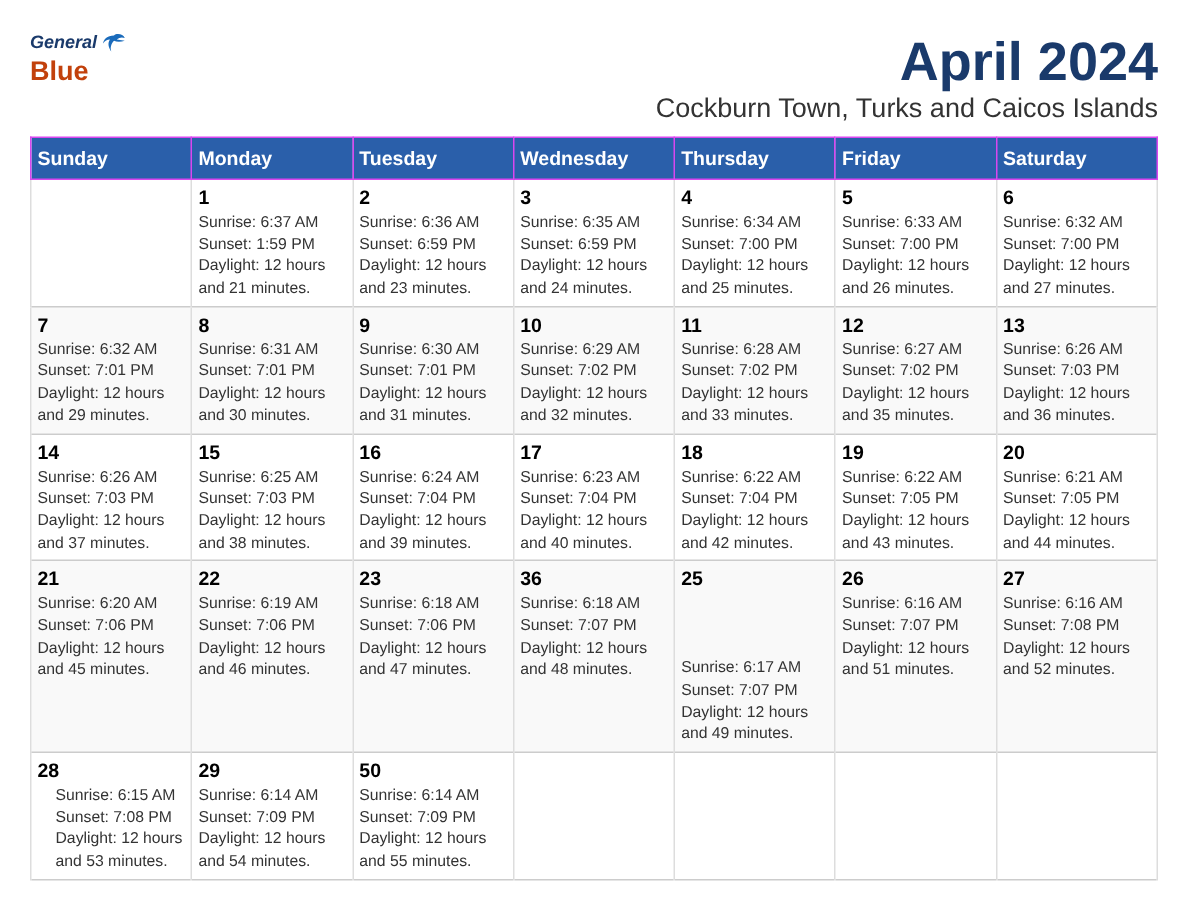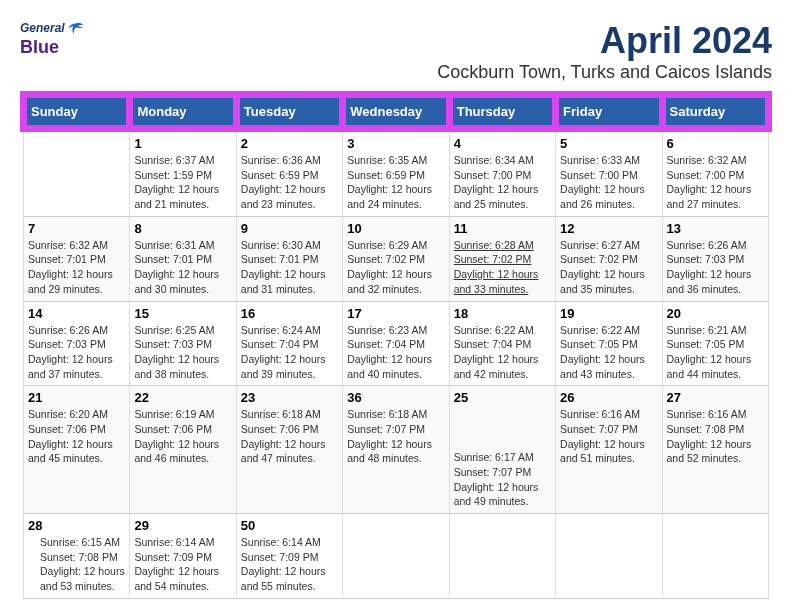--- a/index.html
+++ b/index.html
@@ -42,21 +42,21 @@
       border-collapse: collapse;
       font-size: 11px;
     }
     thead tr th {
       background-color: #2a5faa;
       color: #fff;
       padding: 6px 4px;
       text-align: left;
       font-size: 13px;
       font-weight: bold;
-      border: 7px solid #d946ef;
+      border: 1px solid #d946ef;
     }
     tbody tr {
       border-bottom: 1px solid #ccc;
     }
     tbody tr td {
       padding: 4px 4px;
       vertical-align: top;
       border-right: 1px solid #ddd;
       border-left: 1px solid #ddd;
       min-height: 80px;
@@ -84,21 +84,21 @@
 <body>
 
 <div class="header">
   <div class="logo">
     <span style="display:flex;align-items:center;">
       <span style="font-size:12px;font-weight:bold;color:#1a3a6b;font-style:italic;">General</span>
       <svg width="18" height="18" viewBox="0 0 20 20" style="margin-left:2px;">
         <path d="M10 4 C12 2, 17 3, 18 6 C16 5, 14 5.5, 12 7 L18 8 C15 9, 12 9, 10 8 C8 10, 7 13, 8 16 C6 13, 5 10, 7 7 C5 7, 3 8, 2 10 C2 7, 5 4, 10 4Z" fill="#1a6bbb"></path>
       </svg>
     </span>
-    <span style="font-size:18px;font-weight:bold;color:#4c1d95;">Blue</span>
+    <span style="font-size:18px;font-weight:bold;color:#c2410c;">Blue</span>
   </div>
   <div class="title-block">
     <div class="month-year">April 2024</div>
     <div class="location">Cockburn Town, Turks and Caicos Islands</div>
   </div>
 </div>
 
 <table>
   <thead>
     <tr>
@@ -181,21 +181,21 @@
         </td>
         <td>
           <div class="day-num">10</div>
           <div class="day-info" style="white-space: pre-line;">Sunrise: 6:29 AM
 Sunset: 7:02 PM
 Daylight: 12 hours
 and 32 minutes.</div>
         </td>
         <td>
           <div class="day-num">11</div>
-          <div class="day-info" style="white-space: pre-line; text-decoration: underline;">Sunrise: 6:28 AM
+          <div class="day-info" style="white-space: pre-line;">Sunrise: 6:28 AM
 Sunset: 7:02 PM
 Daylight: 12 hours
 and 33 minutes.</div>
         </td>
         <td>
           <div class="day-num">12</div>
           <div class="day-info" style="white-space: pre-line;">Sunrise: 6:27 AM
 Sunset: 7:02 PM
 Daylight: 12 hours
 and 35 minutes.</div>

